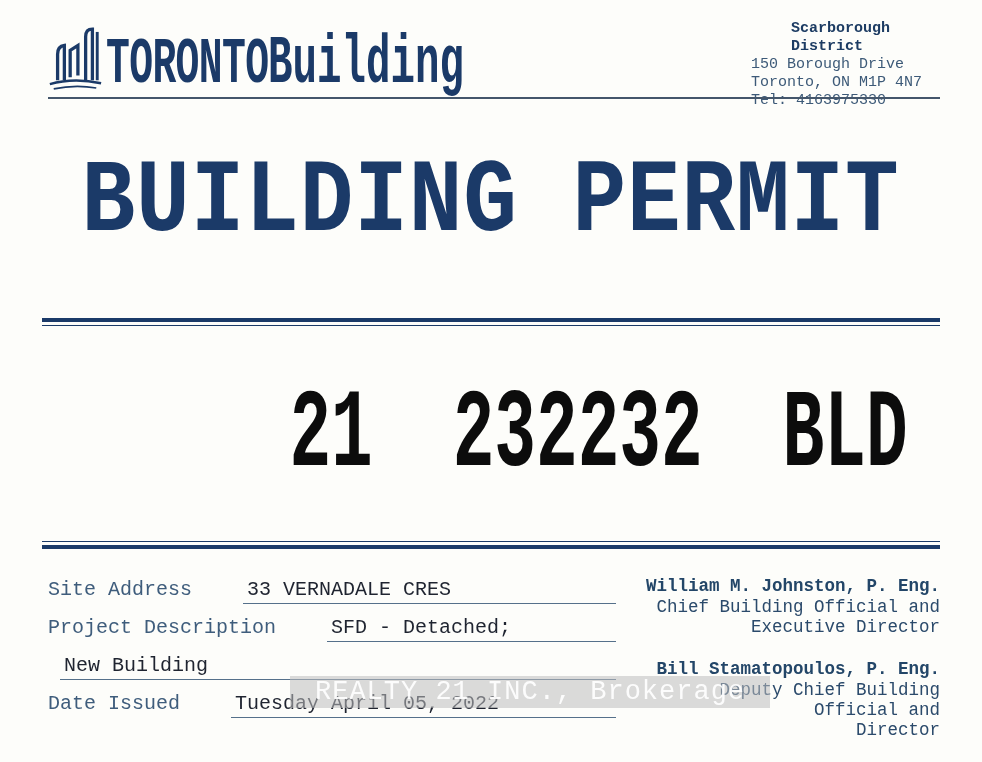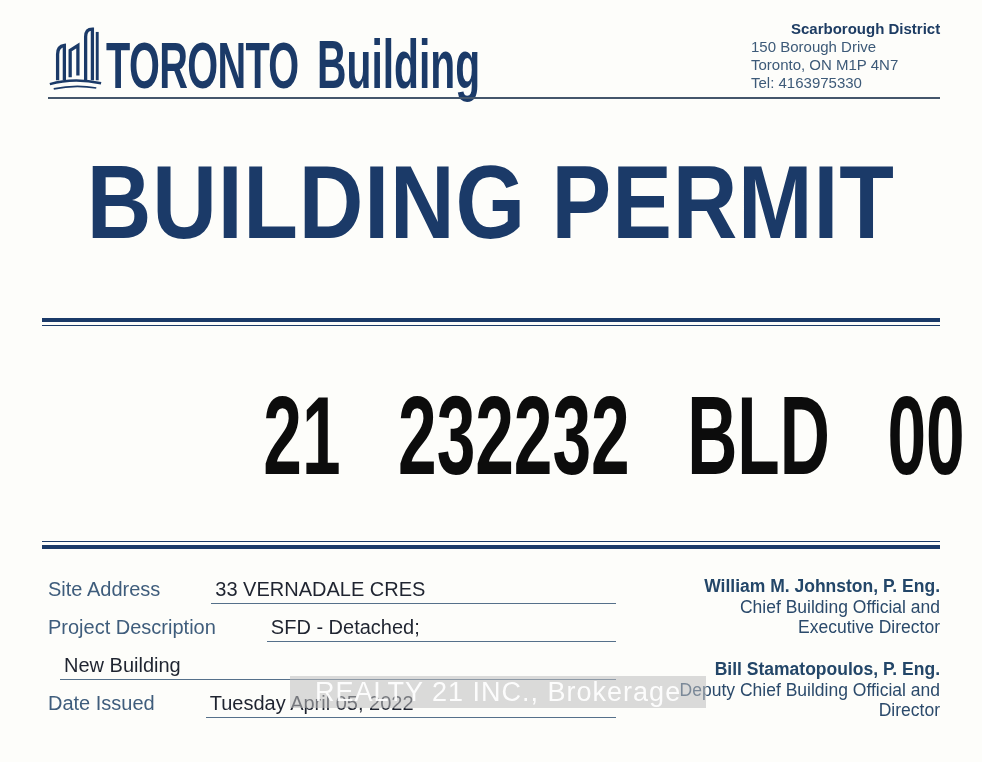--- a/index.html
+++ b/index.html
@@ -1,19 +1,19 @@
 <!DOCTYPE html>
 <html><head>
 <meta charset="utf-8">
 <style>
   html,body{margin:0;padding:0;background:#e8e8e8;}
   .page{
     position:relative; width:982px; height:762px; margin:0 auto;
     background:#fdfdfa; overflow:hidden;
-    font-family:Liberation Sans, sans-serif;
+    font-family:Liberation Mono, monospace;
     color:#1d1d24;
   }
 
   
   .logo-icon{position:absolute; left:46px; top:20px;}
   .logo-text{position:absolute; left:106px; top:30px; display:flex; align-items:baseline; white-space:nowrap; color:#1b3a68;}
   .brand-toronto{
     display:inline-block; font-size:64px; font-weight:800; line-height:1;
     letter-spacing:-1px; transform:scaleX(0.62); transform-origin:left bottom;
     margin-right:-100px;

